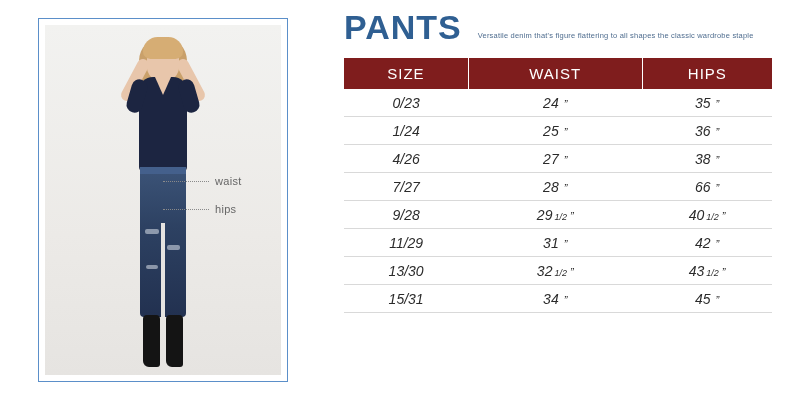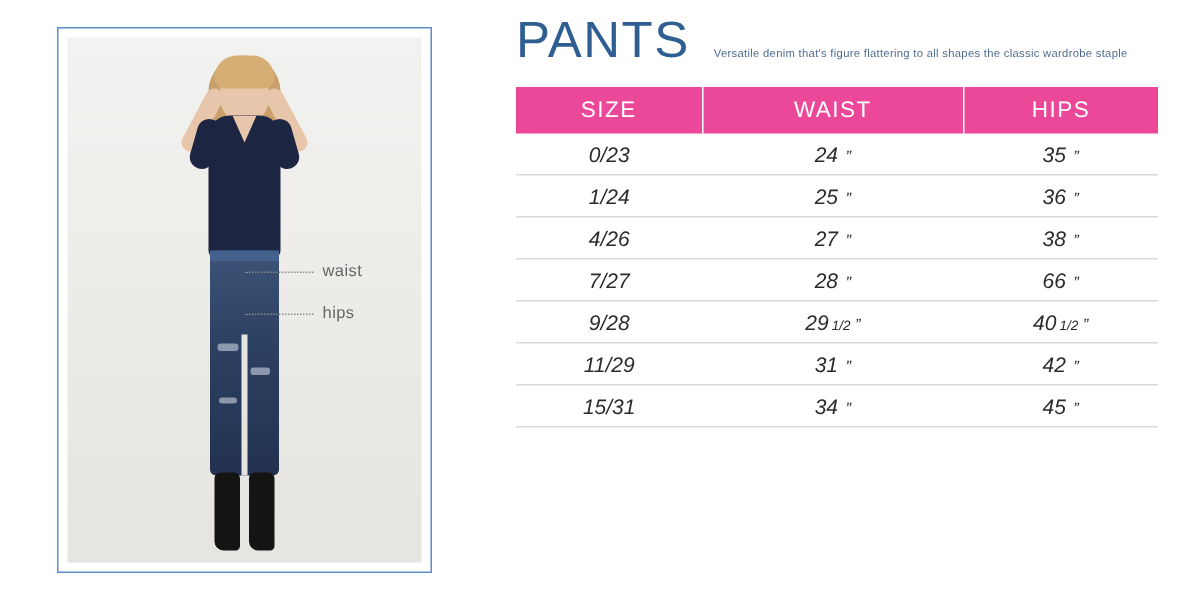--- a/index.html
+++ b/index.html
@@ -159,40 +159,40 @@
   }
   .head-row {
     display: flex;
     align-items: flex-end;
     padding-bottom: 6px;
   }
   .title {
     font-size: 34px;
     letter-spacing: 1px;
     color: #2f5f92;
-    font-weight: 400;
+    font-weight: 700;
     line-height: 1;
     font-family: "Liberation Sans", sans-serif;
   }
   .subtitle {
     font-size: 7.5px;
     color: #4f6d8f;
     margin-left: 16px;
     margin-bottom: 4px;
     letter-spacing: .2px;
     white-space: nowrap;
   }
 
   table.size-table {
     width: 428px;
     border-collapse: collapse;
     margin-top: 8px;
   }
   table.size-table thead th {
-    background: #ec4899;
+    background: #7f1d1d;
     color: #ffffff;
     font-size: 15px;
     font-weight: 400;
     letter-spacing: 1px;
     padding: 7px 0;
     text-align: center;
     border-right: 1px solid #ffffff;
   }
   table.size-table thead th:last-child { border-right: none; }
   table.size-table tbody td {
@@ -295,20 +295,25 @@
           <td>9/28</td>
           <td><span class="val">29</span><span class="frac">1/2</span><span class="unit">”</span></td>
           <td><span class="val">40</span><span class="frac">1/2</span><span class="unit">”</span></td>
         </tr>
         <tr>
           <td>11/29</td>
           <td><span class="val">31</span><span class="frac"></span><span class="unit">”</span></td>
           <td><span class="val">42</span><span class="frac"></span><span class="unit">”</span></td>
         </tr>
         <tr>
+          <td>13/30</td>
+          <td><span class="val">32</span><span class="frac">1/2</span><span class="unit">”</span></td>
+          <td><span class="val">43</span><span class="frac">1/2</span><span class="unit">”</span></td>
+        </tr>
+        <tr>
           <td>15/31</td>
           <td><span class="val">34</span><span class="frac"></span><span class="unit">”</span></td>
           <td><span class="val">45</span><span class="frac"></span><span class="unit">”</span></td>
         </tr>
       </tbody>
     </table>
   </div>
 
 </div>
 

